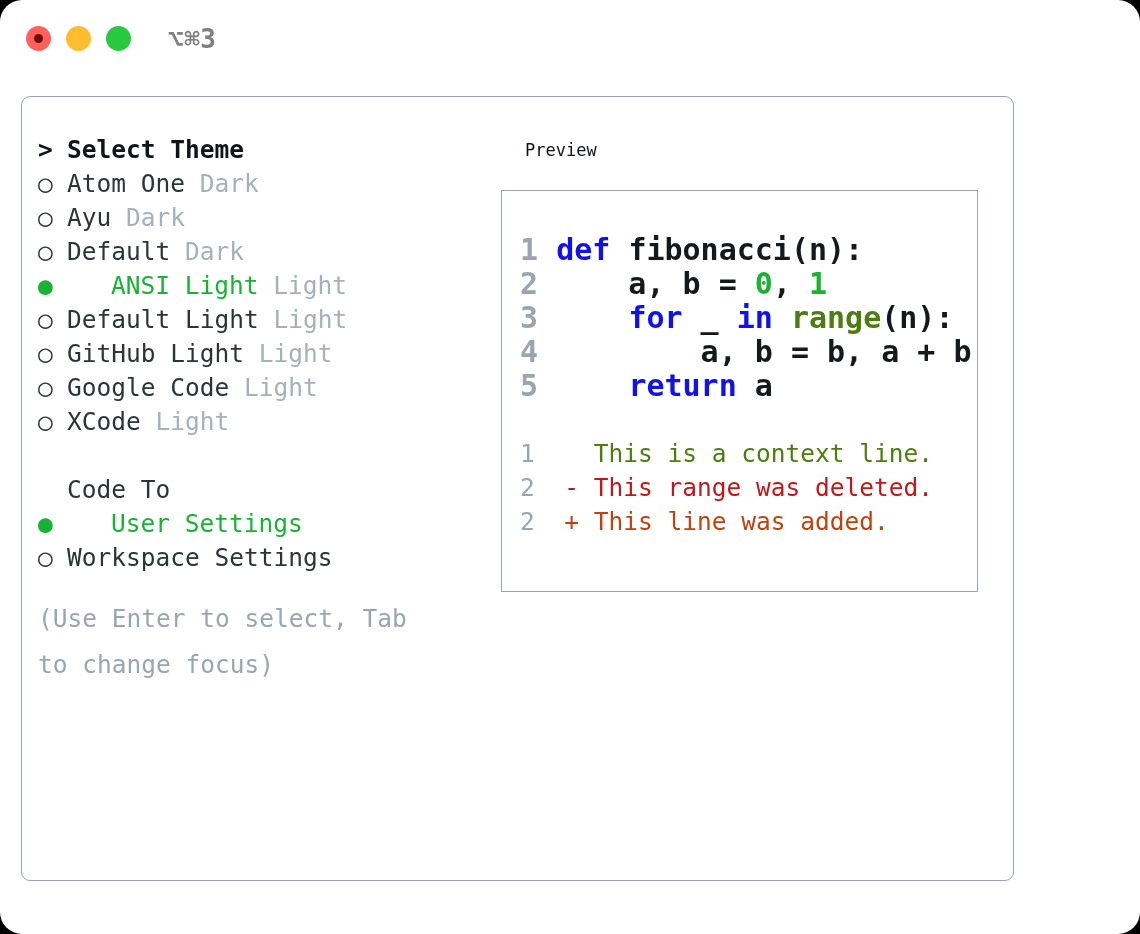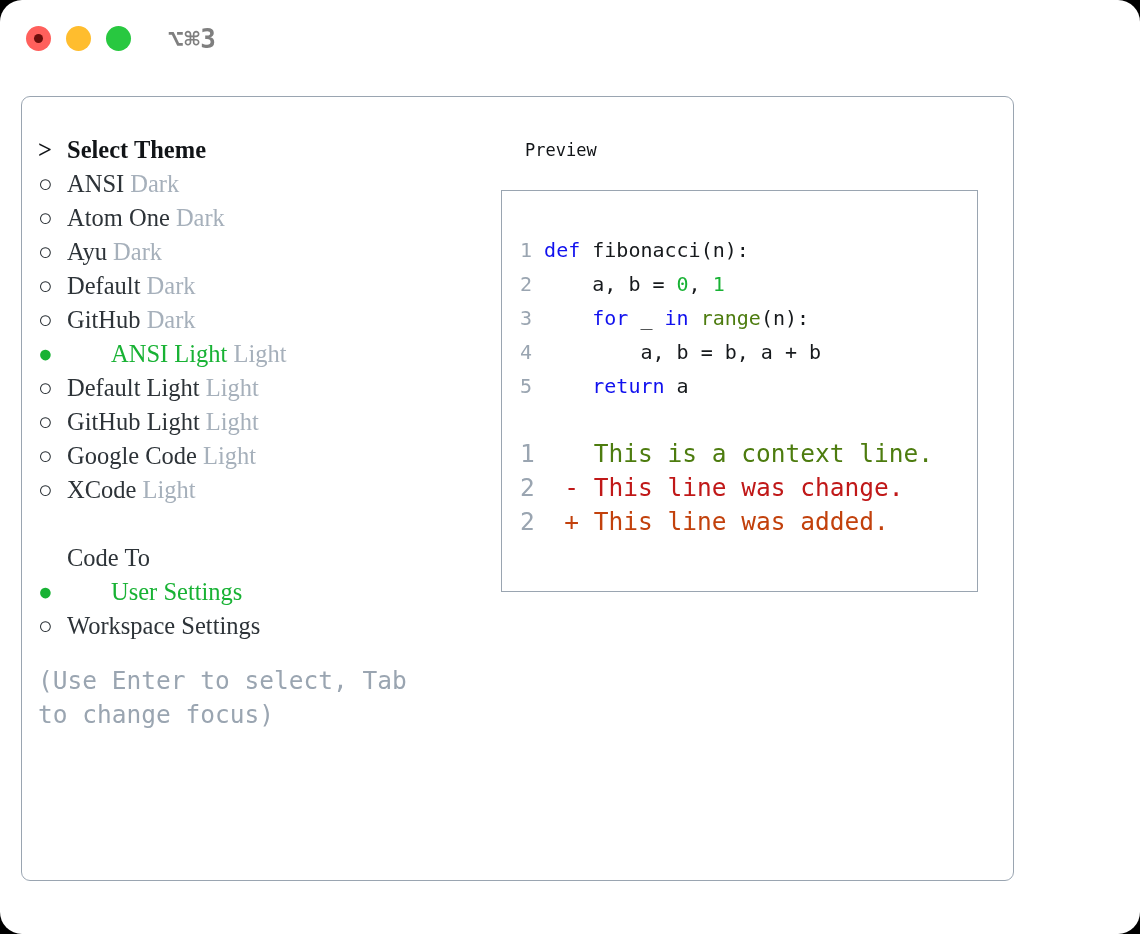--- a/index.html
+++ b/index.html
@@ -90,21 +90,20 @@
     width: 500px;
   }
 
   
   .row {
     height: 34px;
     line-height: 34px;
     font-size: 24.5px;
     white-space: pre;
     color: #2d3338;
-    font-family: Liberation Serif, serif;
   }
 
   .hdr {
     font-weight: bold;
     color: #111417;
   }
 
   .marker {
     display: inline-block;
     width: 29px;
@@ -117,21 +116,21 @@
   .theme-name.sel { color: #18b234; margin-left: 44px; }
   .theme-kind { color: #a6b0bb; }
 
   #apply-to-label {
     padding-left: 29px;
   }
 
   #hint {
     margin-top: 21px;
     font-size: 24.5px;
-    line-height: 34px;
+    line-height: 46px;
     color: #9aa5b1;
     width: 400px;
     white-space: pre-wrap;
   }
 
   
   #preview-title {
     font-size: 17px;
     line-height: 34px;
     color: #111417;
@@ -144,23 +143,24 @@
     height: 402px;
     border: 1.6px solid #9aa5b1;
     box-sizing: border-box;
     background: #ffffff;
     position: relative;
   }
   #code-area {
     position: absolute;
     left: 18px;
     top: 42px;
-    font-size: 20px;
-    line-height: 34px;
-    white-space: pre;
+    font-size: 30px;
+    line-height: 34px;
+    white-space: pre;
+    font-weight: bold;
   }
   #diff-area {
     position: absolute;
     left: 18px;
     top: 246px;
     font-size: 24.5px;
     line-height: 34px;
     white-space: pre;
   }
   .gutter {
@@ -188,25 +188,23 @@
     <div id="titlebar-shortcut">⌥⌘3</div>
   </div>
 
   <div id="content-frame">
 
     <div id="left-pane">
 
       <div class="row hdr"><span class="marker">&gt;</span><span>Select Theme</span></div>
 
       <div id="theme-list">
-          <div class="row"><span class="marker marker-unsel">○</span><span class="theme-name">ANSI</span><span class="theme-kind"> Dark</span></div>
           <div class="row"><span class="marker marker-unsel">○</span><span class="theme-name">Atom One</span><span class="theme-kind"> Dark</span></div>
           <div class="row"><span class="marker marker-unsel">○</span><span class="theme-name">Ayu</span><span class="theme-kind"> Dark</span></div>
           <div class="row"><span class="marker marker-unsel">○</span><span class="theme-name">Default</span><span class="theme-kind"> Dark</span></div>
-          <div class="row"><span class="marker marker-unsel">○</span><span class="theme-name">GitHub</span><span class="theme-kind"> Dark</span></div>
           <div class="row"><span class="marker marker-sel">●</span><span class="theme-name sel">ANSI Light</span><span class="theme-kind"> Light</span></div>
           <div class="row"><span class="marker marker-unsel">○</span><span class="theme-name">Default Light</span><span class="theme-kind"> Light</span></div>
           <div class="row"><span class="marker marker-unsel">○</span><span class="theme-name">GitHub Light</span><span class="theme-kind"> Light</span></div>
           <div class="row"><span class="marker marker-unsel">○</span><span class="theme-name">Google Code</span><span class="theme-kind"> Light</span></div>
           <div class="row"><span class="marker marker-unsel">○</span><span class="theme-name">XCode</span><span class="theme-kind"> Light</span></div>
         </div>
 
       <div style="height:34px">&nbsp;</div>
 
       <div class="row" id="apply-to-label">Code To</div>
@@ -218,18 +216,18 @@
 
       <div id="hint">(Use Enter to select, Tab to change focus)</div>
     </div>
 
     <div id="right-pane">
 
       <div id="preview-title">Preview</div>
 
       <div id="preview-box">
         <div id="code-area"><div><span class="gutter">1</span><span> </span><span class="tok-kw">def </span><span class="tok-txt">fibonacci(n):</span></div><div><span class="gutter">2</span><span> </span><span class="tok-txt">    a, b = </span><span class="tok-num">0</span><span class="tok-txt">, </span><span class="tok-num">1</span></div><div><span class="gutter">3</span><span> </span><span class="tok-txt">    </span><span class="tok-kw">for</span><span class="tok-txt"> _ </span><span class="tok-kw">in</span><span class="tok-txt"> </span><span class="tok-fn">range</span><span class="tok-txt">(n):</span></div><div><span class="gutter">4</span><span> </span><span class="tok-txt">        a, b = b, a + b</span></div><div><span class="gutter">5</span><span> </span><span class="tok-txt">    </span><span class="tok-kw">return</span><span class="tok-txt"> a</span></div></div>
-        <div id="diff-area"><div><span class="gutter">1</span><span class="diff-ctx">    This is a context line.</span></div><div><span class="gutter">2</span><span class="diff-del">  - This line was change.</span></div><div><span class="gutter">2</span><span class="diff-add">  + This line was added.</span></div></div>
+        <div id="diff-area"><div><span class="gutter">1</span><span class="diff-ctx">    This is a context line.</span></div><div><span class="gutter">2</span><span class="diff-del">  - This range was deleted.</span></div><div><span class="gutter">2</span><span class="diff-add">  + This line was added.</span></div></div>
       </div>
     </div>
 
   </div>
 </div>
 
 </body></html>

